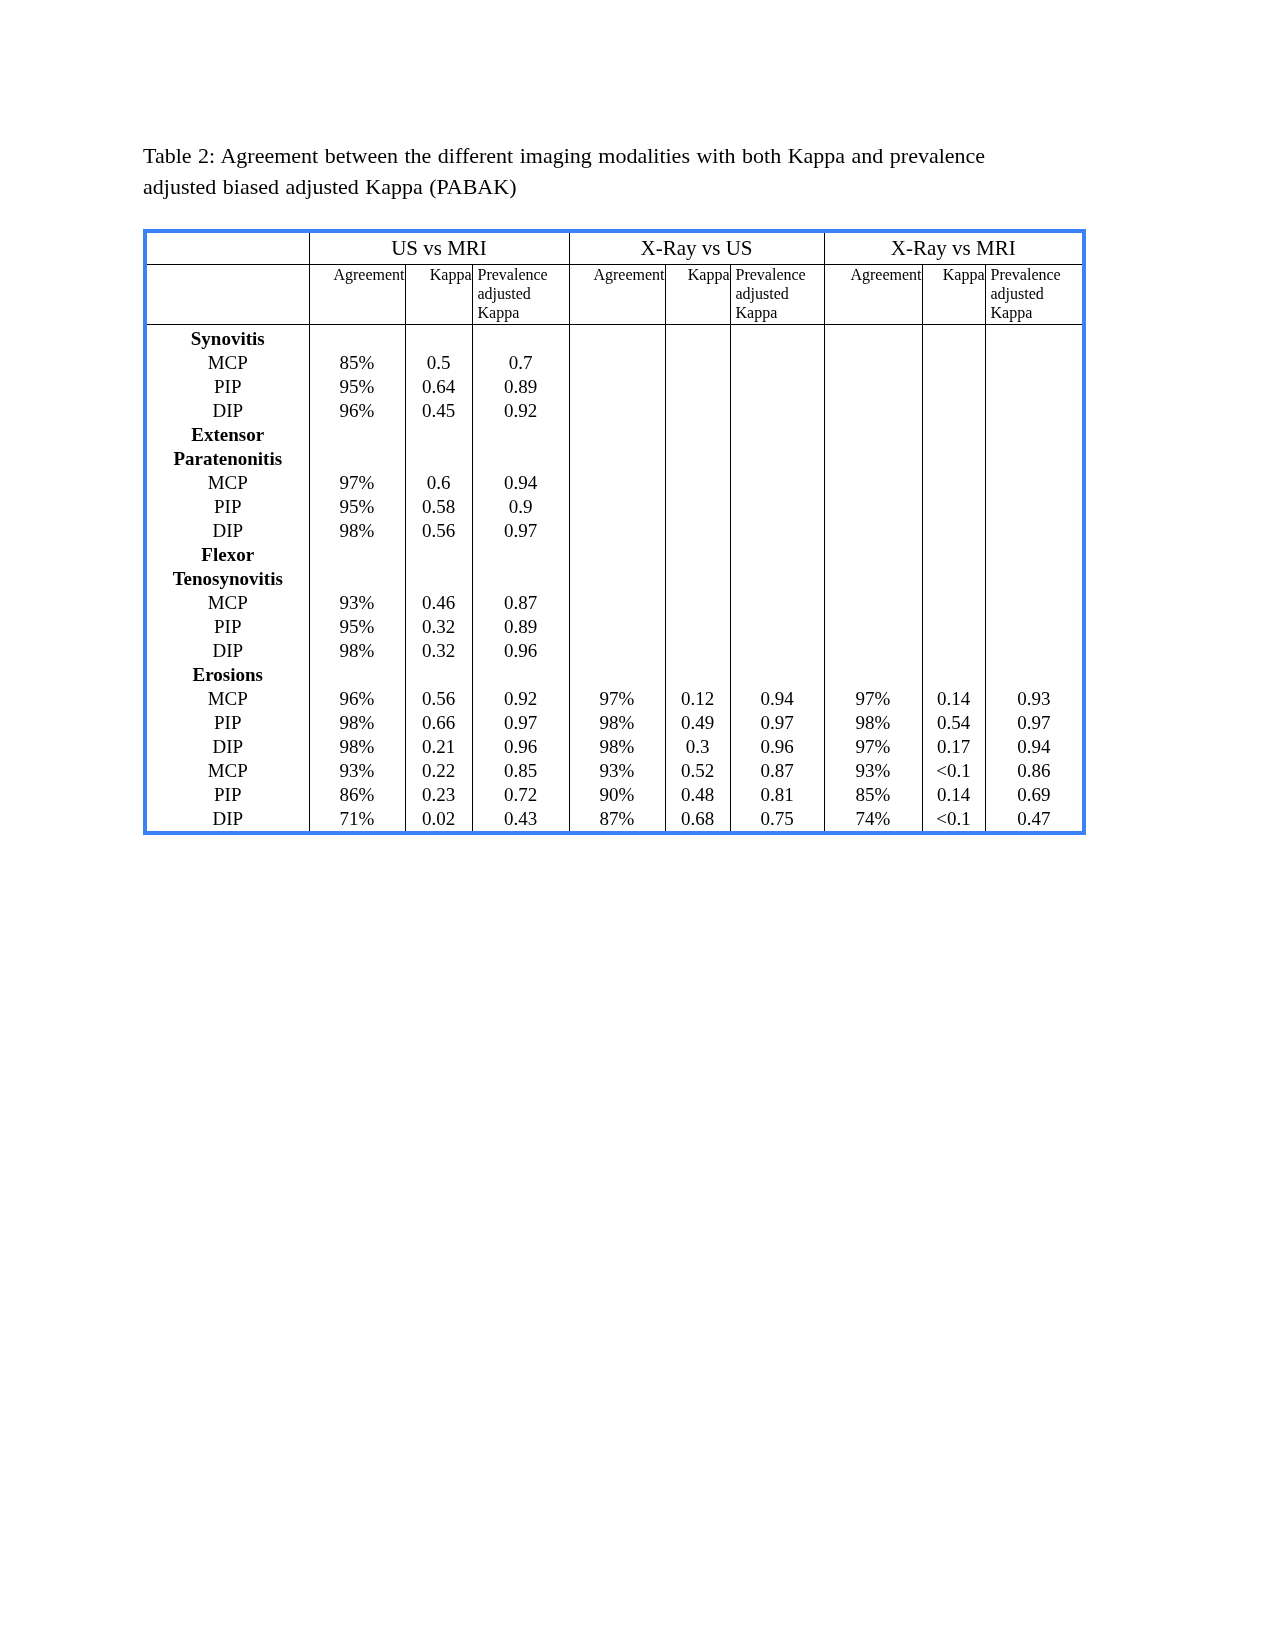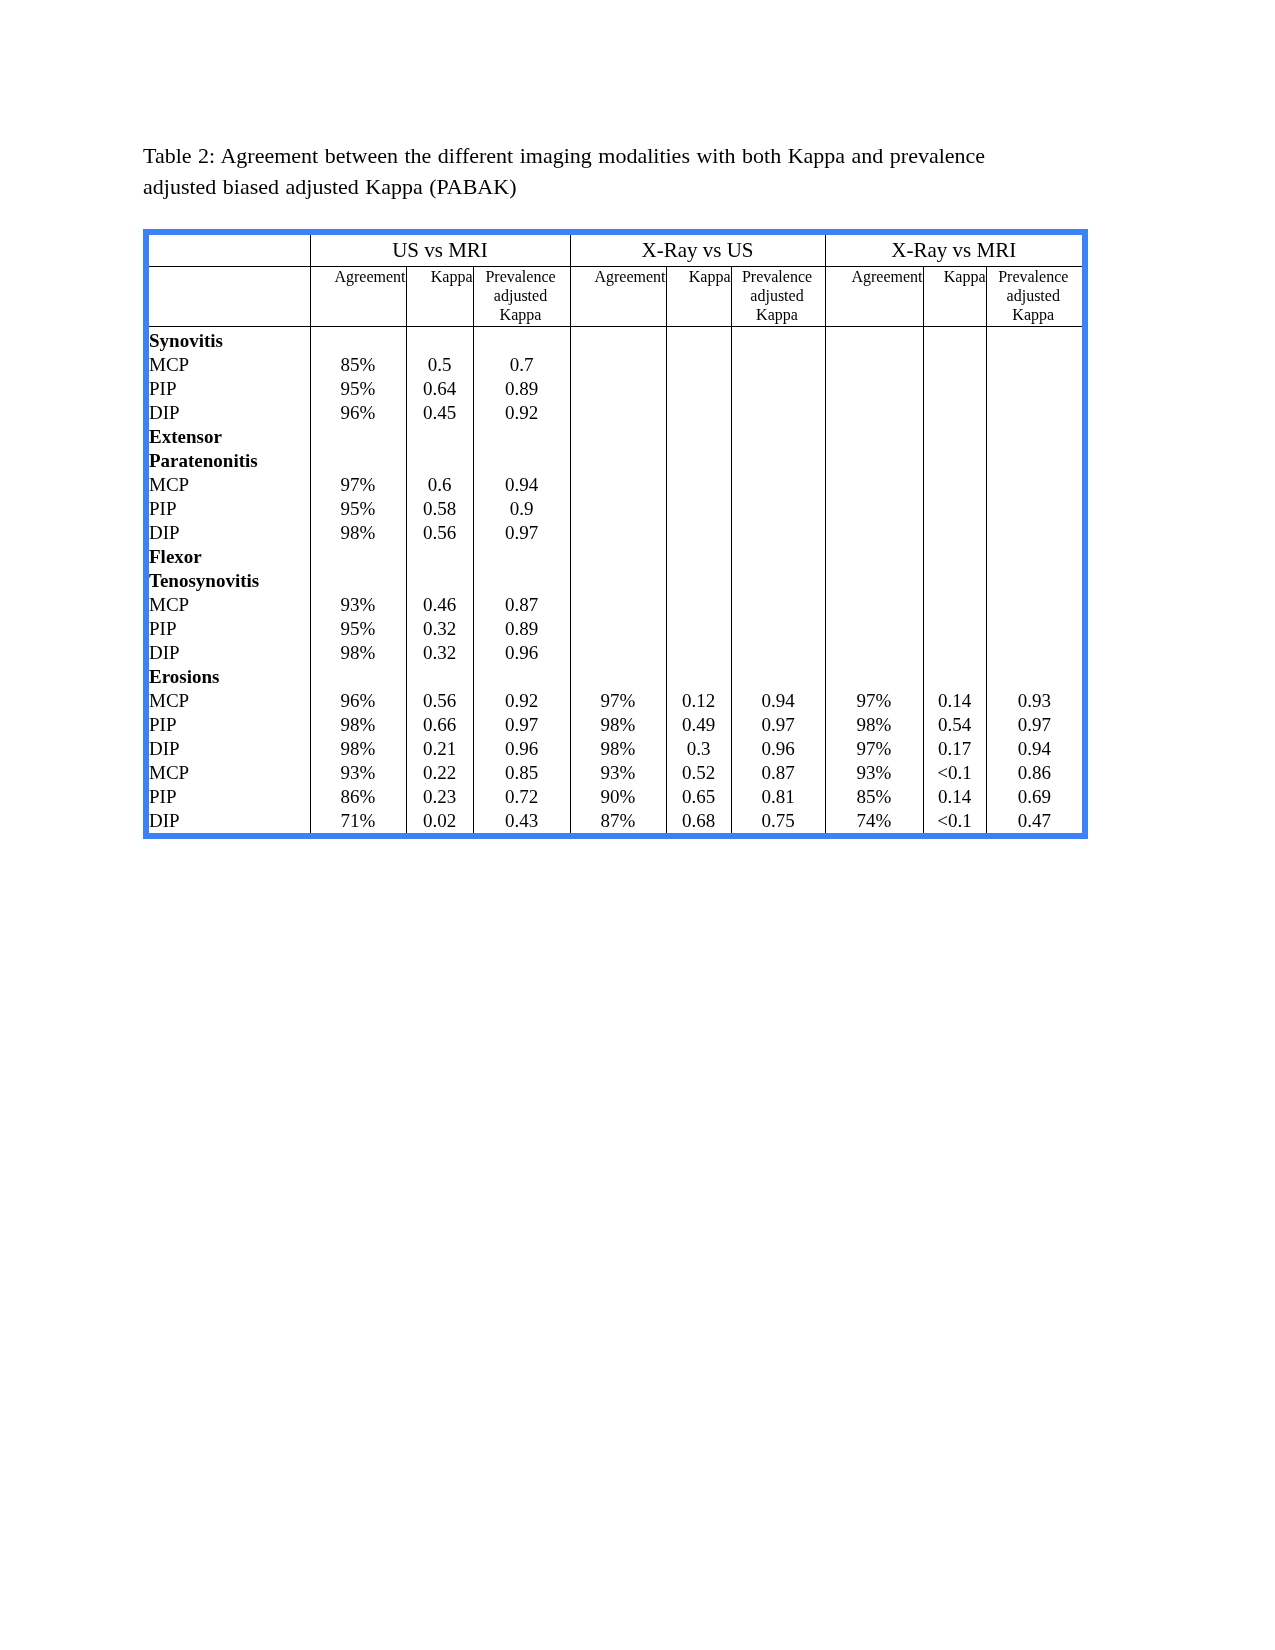--- a/index.html
+++ b/index.html
@@ -27,21 +27,21 @@
     word-spacing: 1px;
   }
   .title .u {
     text-decoration-thickness: 1.5px;
     text-underline-offset: 3px;
   }
   table.agreement {
     border-collapse: collapse;
     table-layout: fixed;
     width: 939px;
-    border: 6px solid #3b82f6;
+    border: 4px solid #3b82f6;
     margin-top: 26px;
   }
   table.agreement thead th {
     border: 1.5px solid #000000;
     padding: 0;
     font-weight: normal;
   }
   tr.group-row th {
     height: 31px;
     font-size: 21px;
@@ -51,33 +51,34 @@
   }
   tr.sub-row th {
     height: 59px;
     font-size: 16px;
     line-height: 19px;
     text-align: right;
     vertical-align: top;
     padding-top: 2px;
   }
   tr.sub-row th.pak {
-    text-align: center;
+    text-align: left;
+    padding-left: 5px;
     padding-right: 2px;
   }
   table.agreement td {
     border-left: 1.5px solid #000000;
     border-right: 1.5px solid #000000;
     padding: 0;
     font-size: 19px;
     line-height: 24px;
     vertical-align: top;
   }
   td.rowlabel {
-    text-align: left;
+    text-align: center;
     padding-left: 9px;
     padding-right: 4px;
   }
   td.rowlabel.section {
     font-weight: bold;
   }
   td.val {
     text-align: center;
   }
   tbody tr:first-child td {
@@ -328,21 +329,21 @@
           <td class="val">93%</td>
           <td class="val">&lt;0.1</td>
           <td class="val">0.86</td>
         </tr>
         <tr>
           <td class="rowlabel">PIP</td>
           <td class="val">86%</td>
           <td class="val">0.23</td>
           <td class="val">0.72</td>
           <td class="val">90%</td>
-          <td class="val">0.65</td>
+          <td class="val">0.48</td>
           <td class="val">0.81</td>
           <td class="val">85%</td>
           <td class="val">0.14</td>
           <td class="val">0.69</td>
         </tr>
         <tr>
           <td class="rowlabel">DIP</td>
           <td class="val">71%</td>
           <td class="val">0.02</td>
           <td class="val">0.43</td>

